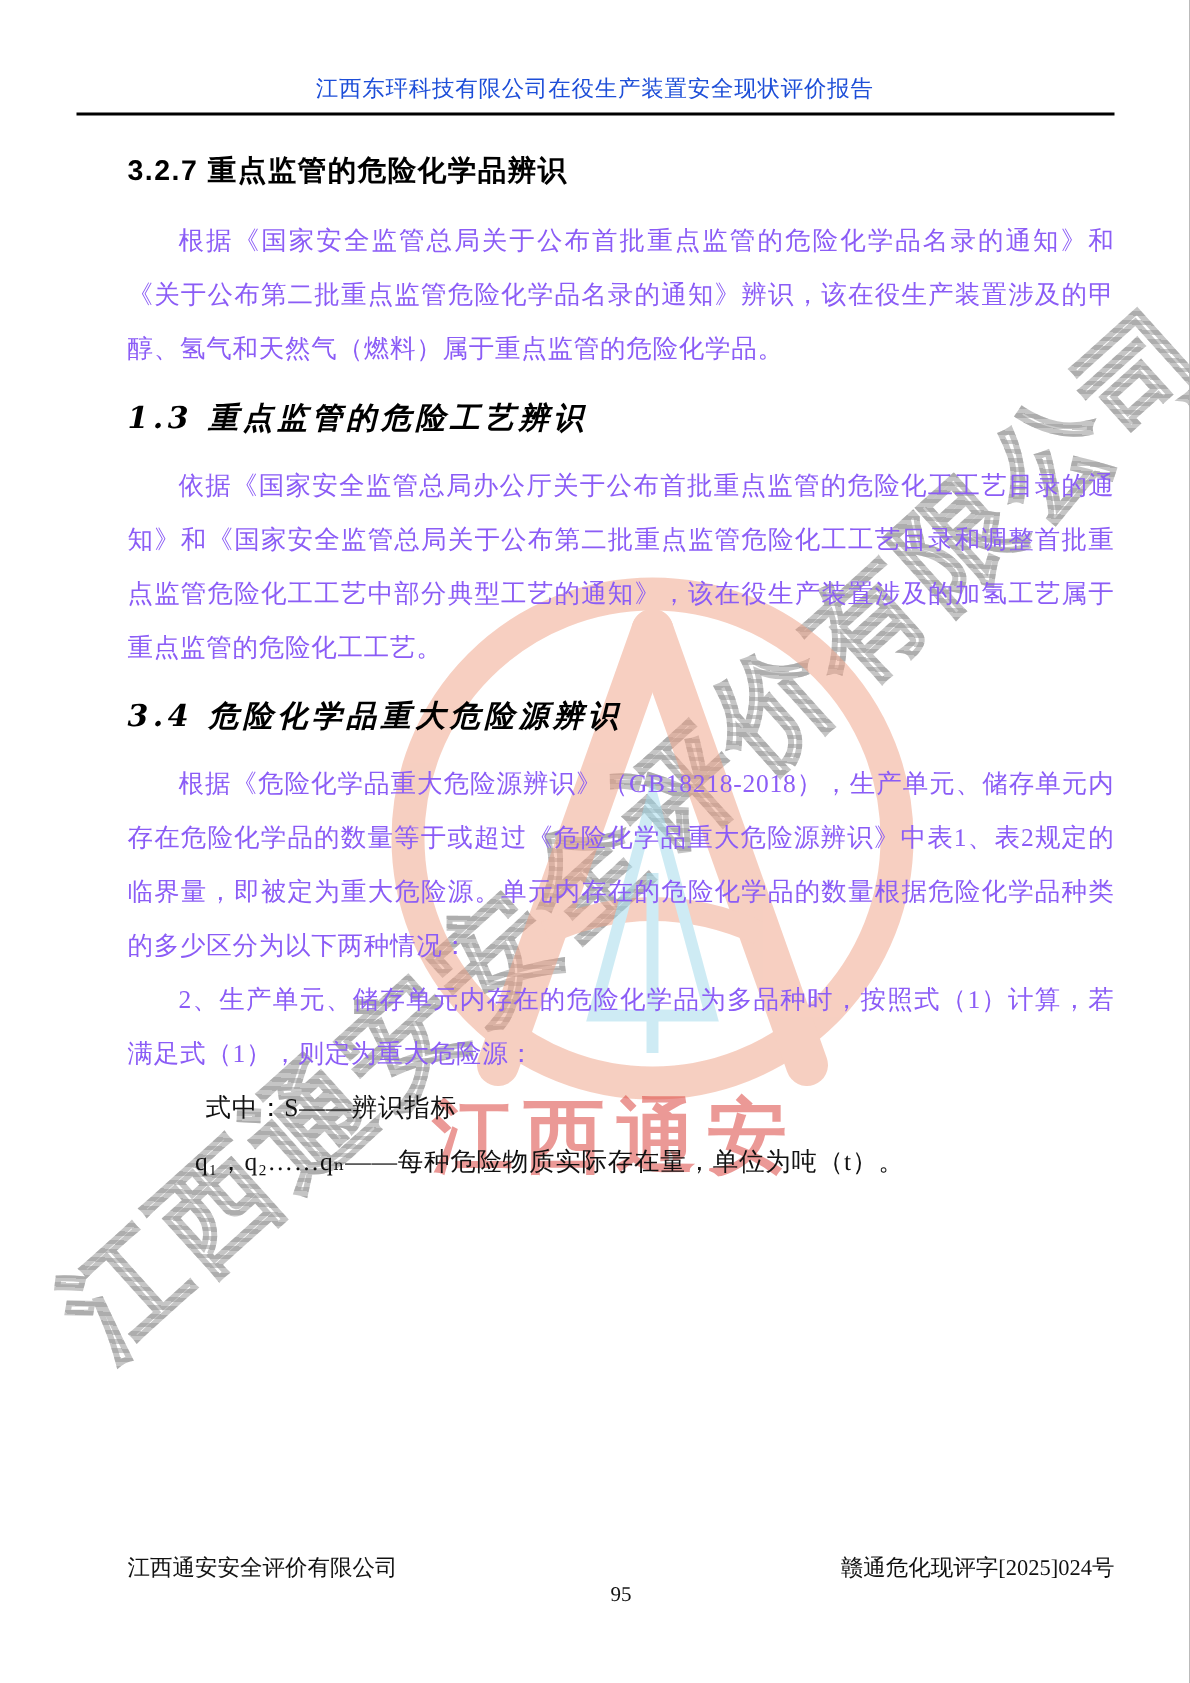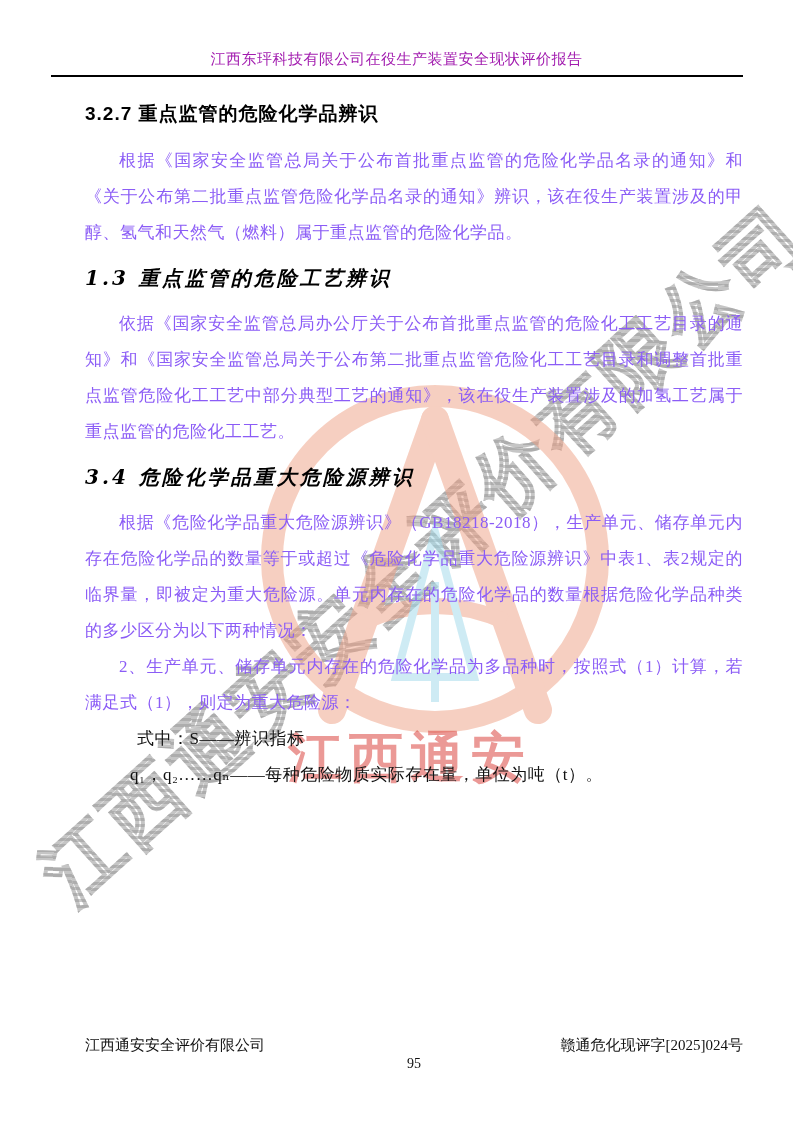--- a/index.html
+++ b/index.html
@@ -32,21 +32,21 @@
     white-space:nowrap;
     font-size:54px;font-weight:bold;letter-spacing:7px;
     font-family:"Liberation Sans",sans-serif;
     color:rgba(219,70,64,.55);
   }
 
   
   .header{position:absolute;left:0;right:0;top:0;z-index:1;}
   .header-title{
     margin-top:50px;text-align:center;
-    font-size:15px;letter-spacing:.5px;color:#a21caf;
+    font-size:15px;letter-spacing:.5px;color:#1d4ed8;
   }
   .header-rule{
     margin:6px auto 0 auto;width:692px;height:0;
     border-bottom:2px solid #000;
   }
 
   
   .content{
     position:absolute;left:85px;top:95px;width:658px;z-index:1;
   }

